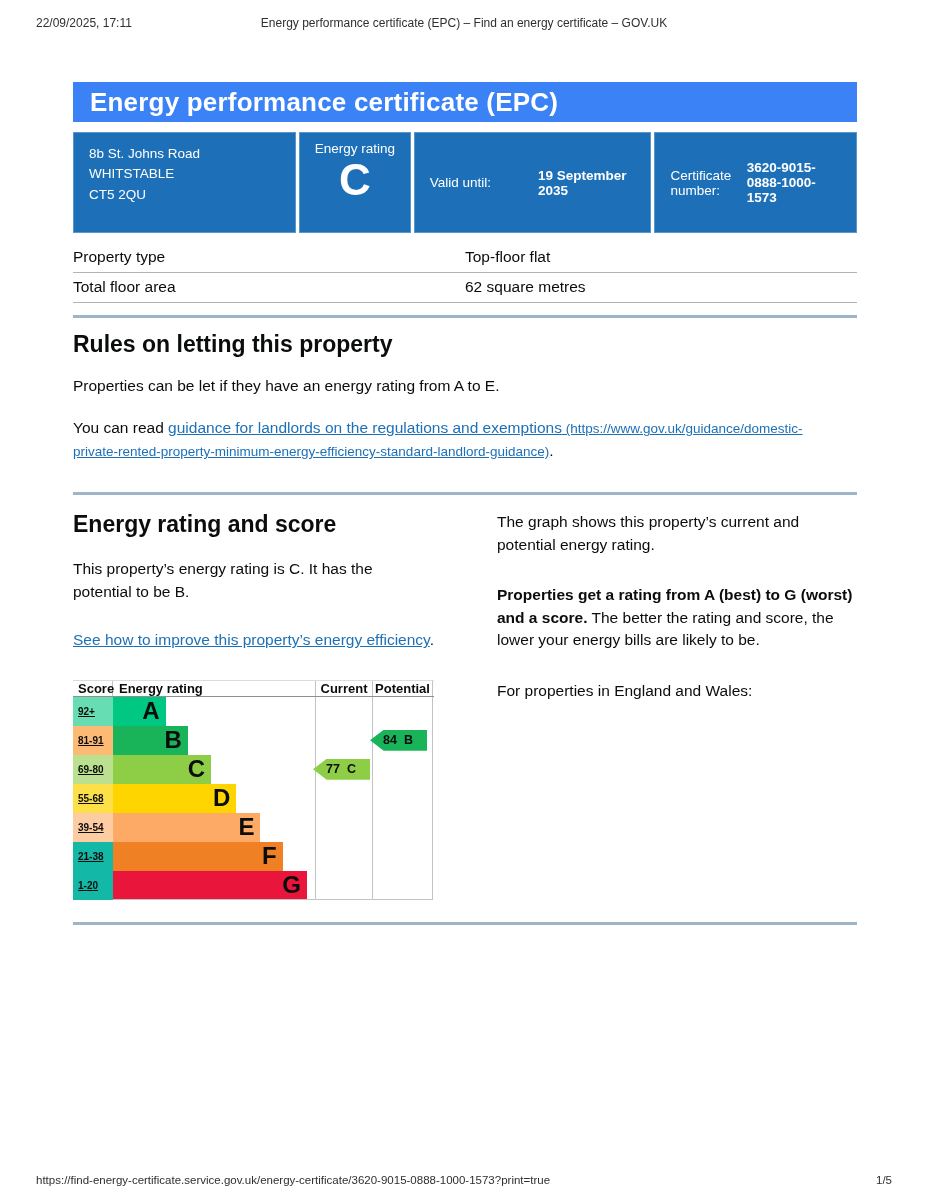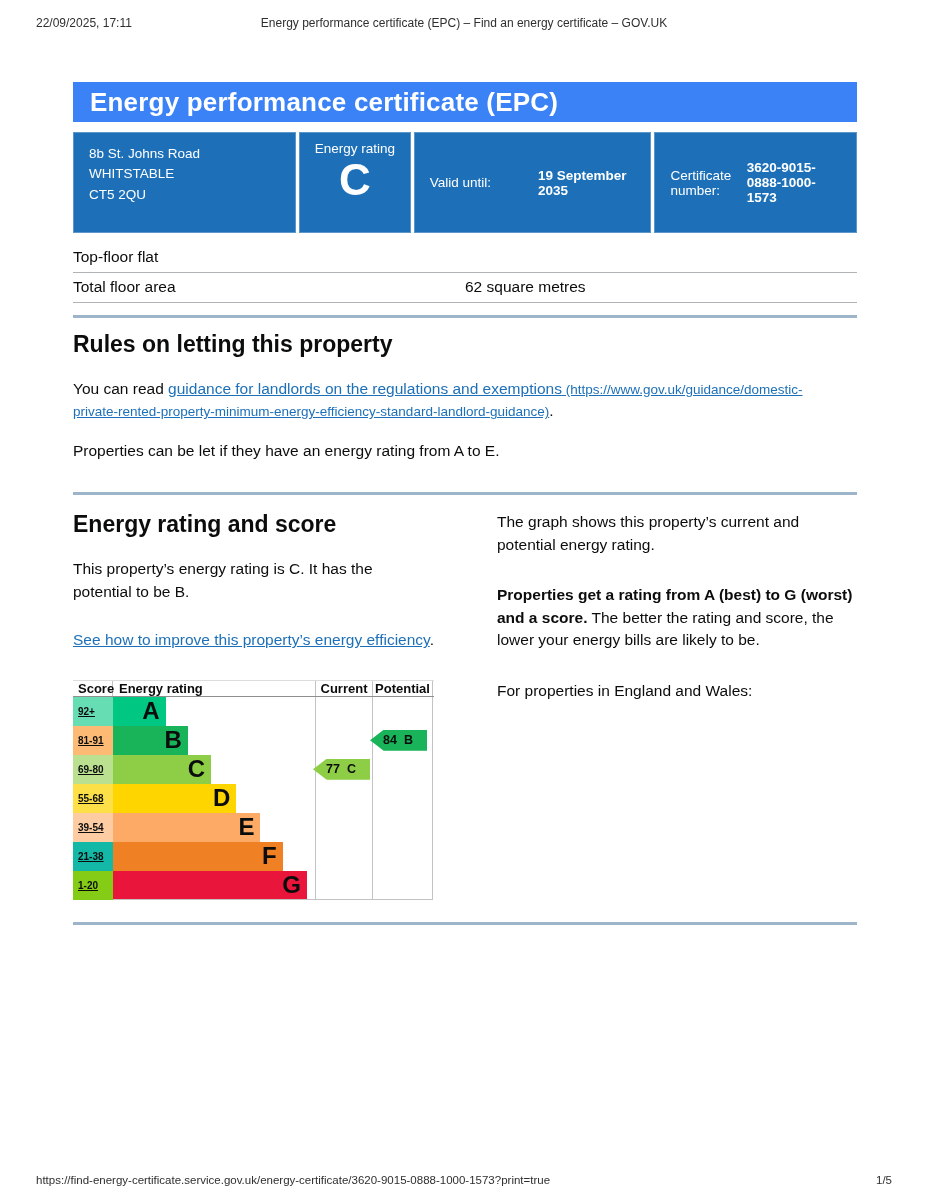--- a/index.html
+++ b/index.html
@@ -116,34 +116,35 @@
       </div>
       <div class="cell row">
         <span class="lbl">Certificate number:</span>
         <span class="val">3620-9015-0888-1000-1573</span>
       </div>
     </div>
   </section>
 
   <section class="prop-rows">
     <div class="prow">
+      <span class="plabel">Property type</span>
       <span>Top-floor flat</span>
     </div>
     <div class="prow">
       <span class="plabel">Total floor area</span>
       <span>62 square metres</span>
     </div>
   </section>
 
   <hr class="divider">
 
   <section class="rules">
     <h2>Rules on letting this property</h2>
+    <p class="para p1">Properties can be let if they have an energy rating from A to E.</p>
     <p class="para p2"><span>You can read </span><a class="link"><span>guidance for landlords on the regulations and exemptions</span><span class="url-part"> (https://www.gov.uk/guidance/domestic-private-rented-property-minimum-energy-efficiency-standard-landlord-guidance)</span></a><span>.</span></p>
-    <p class="para p1">Properties can be let if they have an energy rating from A to E.</p>
   </section>
 
   <hr class="divider mt30">
 
   <section class="cols">
     <div class="col-l">
       <h2>Energy rating and score</h2>
       <p class="para intro">This property’s energy rating is C. It has the potential to be B.</p>
       <p class="improve"><a class="link">See how to improve this property’s energy efficiency</a><span>.</span></p>
 
@@ -207,21 +208,21 @@
             </div>
             <div class="band-row">
               <div class="bc-score" style="background: #14b8a6;">21-38</div>
               <div class="bc-rating">
                 <div class="band-bar" style="background: rgb(239, 128, 35); width: 84%;">F</div>
               </div>
               <div class="bc-current"></div>
               <div class="bc-potential"></div>
             </div>
             <div class="band-row last">
-              <div class="bc-score" style="background: #84cc16;">1-20</div>
+              <div class="bc-score" style="background: #14b8a6;">1-20</div>
               <div class="bc-rating">
                 <div class="band-bar" style="background: rgb(233, 21, 59); width: 96%;">G</div>
               </div>
               <div class="bc-current"></div>
               <div class="bc-potential"></div>
             </div>
           </div>
       </div>
     </div>
 

